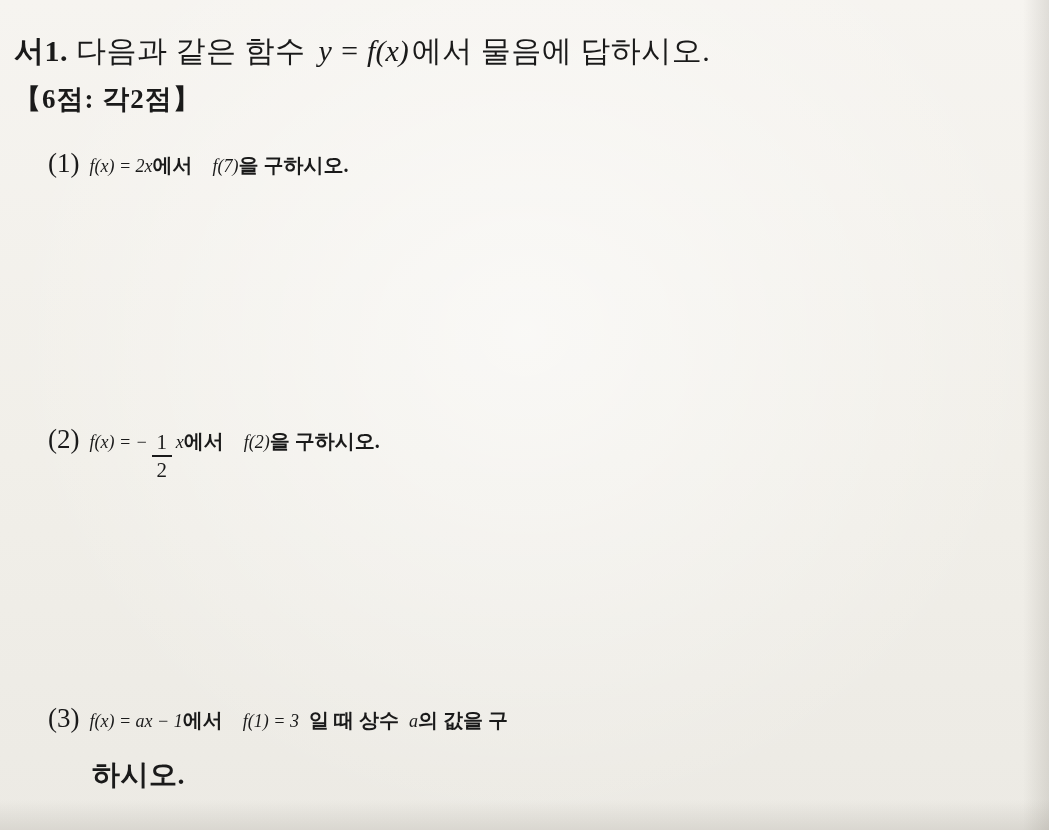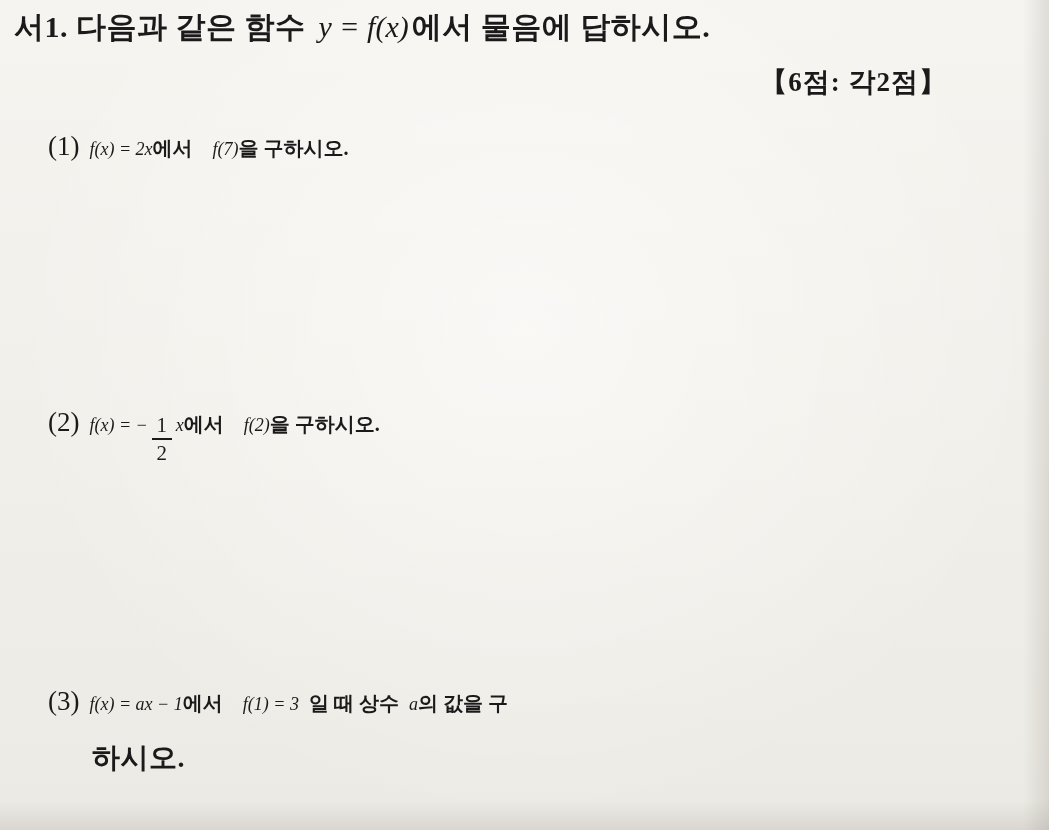--- a/index.html
+++ b/index.html
@@ -63,35 +63,35 @@
     font-weight: 400;
   }
 
   
   .q-head {
     display: flex;
     align-items: baseline;
     font-size: 30px;
     line-height: 1.1;
     white-space: nowrap;
+    margin-top: 24px;
   }
   .q-head .num {
     font-weight: 700;
     margin-right: 8px;
   }
-  .q-head .txt { font-weight: 700; }
+  .q-head .txt { font-weight: 400; }
   .q-head .mathblk {
     font-size: 30px;
     margin: 0 3px;
   }
 
   
   .score-line {
-    margin-top: 21px;
-    text-align: right;
+    margin-top: 14px;
     padding-right: 72px;
     font-size: 27px;
     font-weight: 700;
     letter-spacing: 1px;
   }
 
   
   .sub {
     margin-top: 30px;
     padding-left: 34px;

